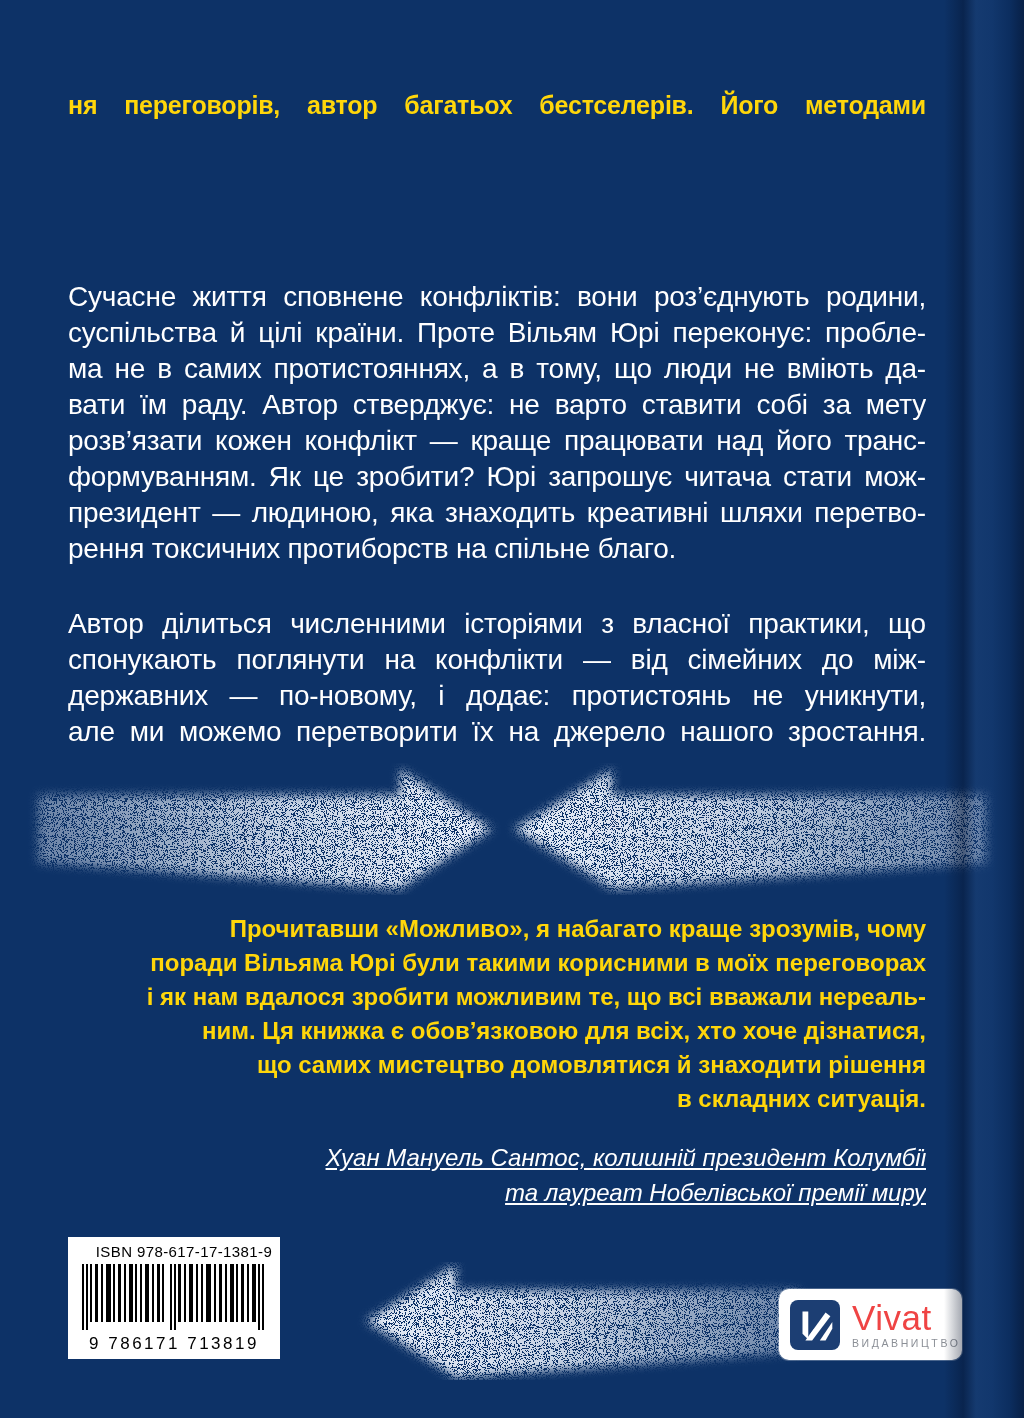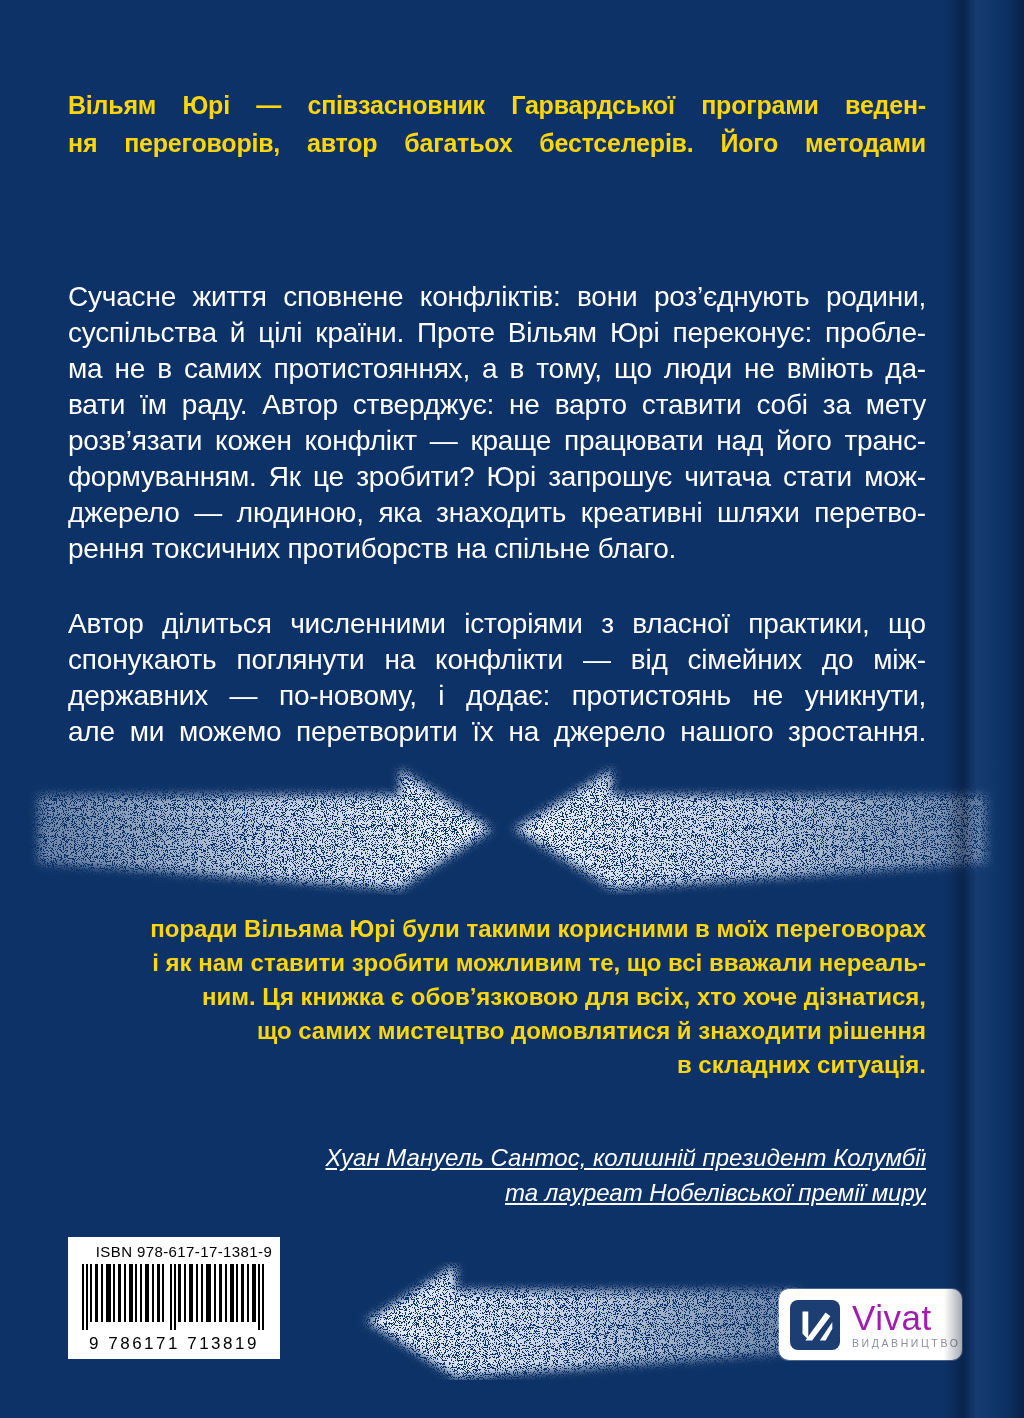--- a/index.html
+++ b/index.html
@@ -34,21 +34,21 @@
   .logo {
     position:absolute; left:779px; top:1289px; width:183px; height:71px;
     background:#ffffff; border-radius:10px; display:flex; align-items:center;
     box-shadow:0 0 0 1px rgba(255,255,255,0.25);
   }
   .logo-icon {
     width:50px; height:50px; margin-left:11px; border-radius:8px;
     background:#1c3e73; flex:0 0 auto;
   }
   .logo-text { margin-left:12px; display:flex; flex-direction:column; }
-  .logo-name { font-size:35px; line-height:34px; color:#a21caf; letter-spacing:0.5px; }
+  .logo-name { font-size:35px; line-height:34px; color:#ef4444; letter-spacing:0.5px; }
   .logo-sub { font-size:10.5px; color:#8b8f96; letter-spacing:2.6px; margin-top:2px; }
 
   .spine {
     position:absolute; top:0; right:0; width:80px; height:100%; pointer-events:none;
     background:linear-gradient(90deg,
       rgba(3,14,38,0) 0%,
       rgba(3,14,38,0.38) 24%,
       rgba(90,130,190,0.10) 40%,
       rgba(60,100,160,0.10) 60%,
       rgba(3,14,38,0.12) 82%,
@@ -75,50 +75,50 @@
     </linearGradient>
     <linearGradient id="gradTailRight" x1="1" y1="0" x2="0" y2="0">
       <stop offset="0" stop-color="#dce5f2" stop-opacity="0.45"></stop>
       <stop offset="0.55" stop-color="#dce5f2" stop-opacity="0.9"></stop>
       <stop offset="1" stop-color="#e8eef8" stop-opacity="1"></stop>
     </linearGradient>
   </defs>
 </svg>
 
 <div class="text-col intro">
-  <div class="line">Вільям Юрі — співзасновник Гарвардської програми веден-</div>
   <div class="line">ня переговорів, автор багатьох бестселерів. Його методами</div>
 </div>
 
 <div class="text-col body-para p1">
   <div class="line">Сучасне життя сповнене конфліктів: вони роз’єднують родини,</div>
   <div class="line">суспільства й цілі країни. Проте Вільям Юрі переконує: пробле-</div>
   <div class="line">ма не в самих протистояннях, а в тому, що люди не вміють да-</div>
   <div class="line">вати їм раду. Автор стверджує: не варто ставити собі за мету</div>
   <div class="line">розв’язати кожен конфлікт — краще працювати над його транс-</div>
   <div class="line">формуванням. Як це зробити? Юрі запрошує читача стати мож-</div>
-  <div class="line">джерело — людиною, яка знаходить креативні шляхи перетво-</div>
+  <div class="line">президент — людиною, яка знаходить креативні шляхи перетво-</div>
   <div class="line end">рення токсичних протиборств на спільне благо.</div>
 </div>
 
 <div class="text-col body-para p2">
   <div class="line">Автор ділиться численними історіями з власної практики, що</div>
   <div class="line">спонукають поглянути на конфлікти — від сімейних до між-</div>
   <div class="line">державних — по-новому, і додає: протистоянь не уникнути,</div>
   <div class="line">але ми можемо перетворити їх на джерело нашого зростання.</div>
 </div>
 
 <svg class="arrows-top" viewBox="0 0 1024 132" aria-hidden="true">
   <polygon points="38,32 400,32 400,6 492,66 400,126 38,100" fill="url(#gradTailLeft)" filter="url(#spray)"></polygon>
   <polygon points="986,32 612,32 612,6 514,66 612,126 986,100" fill="url(#gradTailRight)" filter="url(#spray)"></polygon>
 </svg>
 
 <div class="text-col quote">
+  <div class="qline">Прочитавши «Можливо», я набагато краще зрозумів, чому</div>
   <div class="qline">поради Вільяма Юрі були такими корисними в моїх переговорах</div>
-  <div class="qline">і як нам ставити зробити можливим те, що всі вважали нереаль-</div>
+  <div class="qline">і як нам вдалося зробити можливим те, що всі вважали нереаль-</div>
   <div class="qline">ним. Ця книжка є обов’язковою для всіх, хто хоче дізнатися,</div>
   <div class="qline">що самих мистецтво домовлятися й знаходити рішення</div>
   <div class="qline">в складних ситуація.</div>
 </div>
 
 <div class="text-col attribution">
   <div class="aline">Хуан Мануель Сантос, колишній президент Колумбії</div>
   <div class="aline">та лауреат Нобелівської премії миру</div>
 </div>
 

